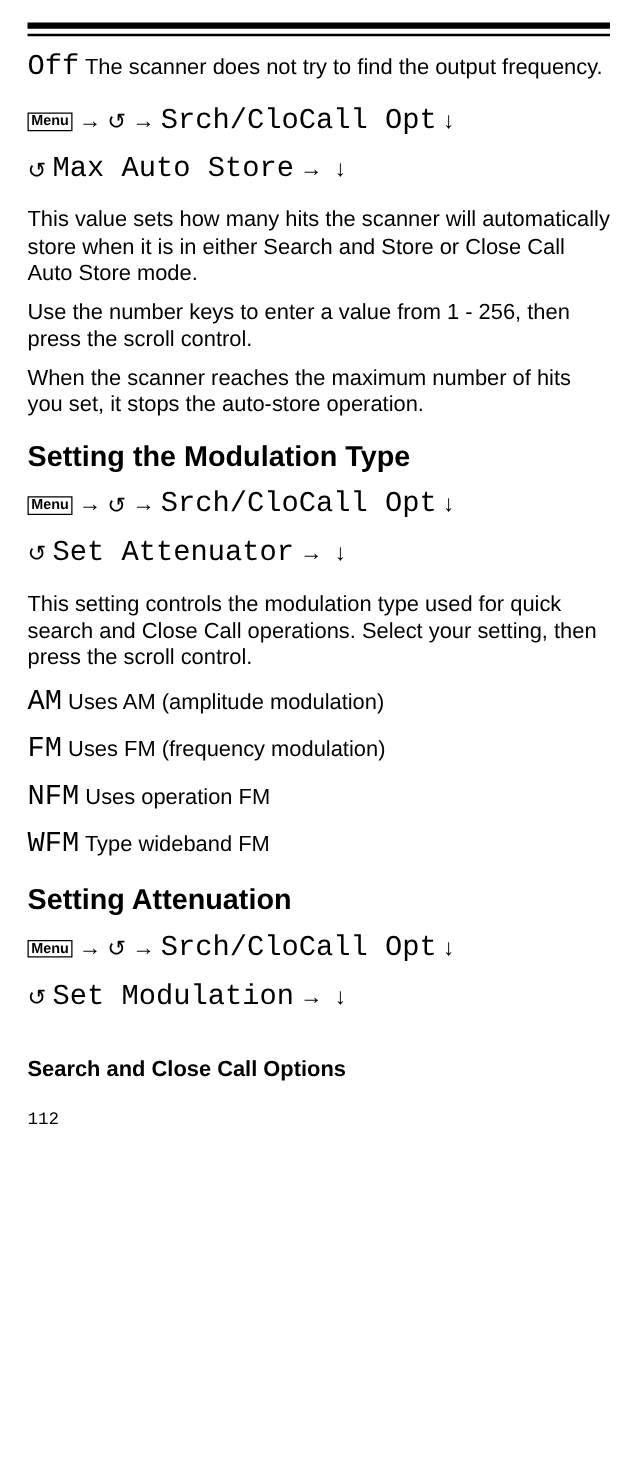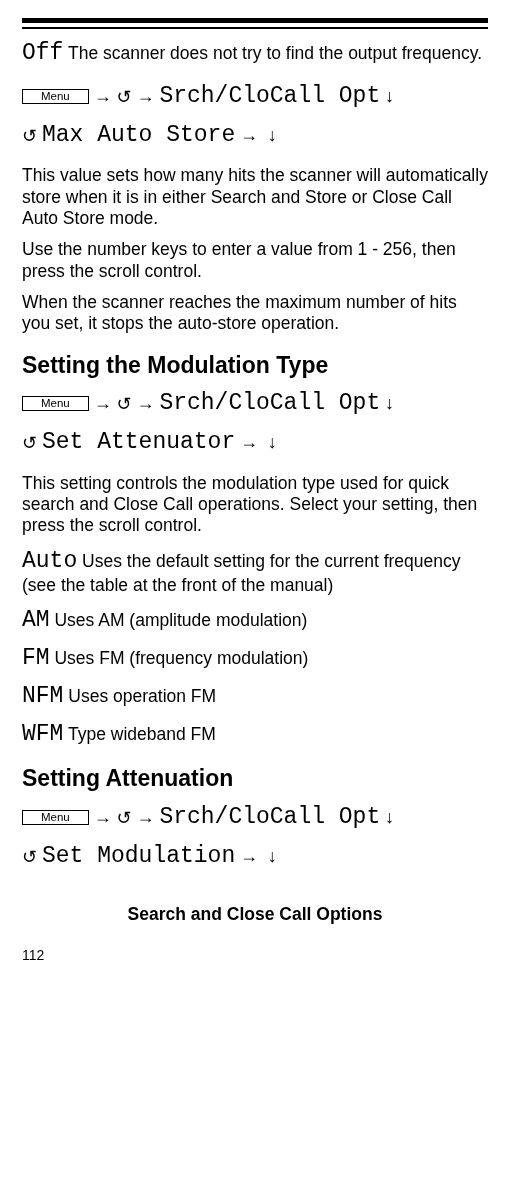--- a/index.html
+++ b/index.html
@@ -39,44 +39,45 @@
   }
   .nav-line {
     font-size: 17.5px;
     line-height: 1.7;
     margin: 4px 0;
   }
   .menu-box {
     display: inline-block;
     border: 1.5px solid #000;
     font-size: 11.5px;
-    font-weight: normal;
-    padding: 0 18px;
+    font-weight: bold;
+    padding: 0 2px;
     line-height: 1.1;
     vertical-align: 2px;
   }
   .arrow {
     font-size: 18px;
     font-weight: bold;
     display: inline-block;
   }
   .scroll-icon {
     display: inline-block;
     font-size: 18px;
     vertical-align: -1px;
   }
   .footer-title {
     font-weight: bold;
     font-size: 17.5px;
-    text-align: center;
+    text-align: left;
     margin-top: 28px;
   }
   .page-num {
     font-size: 14px;
     margin-top: 22px;
+    font-family: Liberation Mono, monospace;
   }
 </style>
 </head>
 <body>
 
 <div class="page">
 
   <div class="rule-thick"></div>
   <div class="rule-thin"></div>
 
@@ -114,24 +115,20 @@
     <span class="arrow">↓</span><br>
     <span class="scroll-icon">↺</span>
     <span class="mono">Set Attenuator</span>
     <span class="arrow">→</span>&nbsp;
     <span class="arrow">↓</span>
   </div>
 
   <div class="para">This setting controls the modulation type used for quick search and Close Call operations. Select your setting, then press the scroll control.</div>
 
   <div class="para">
-    <span class="mono">Auto</span>
-    <span> Uses the default setting for the current frequency (see the table at the front of the manual)</span>
-  </div>
-  <div class="para">
     <span class="mono">AM</span>
     <span>   Uses AM (amplitude modulation)</span>
   </div>
   <div class="para">
     <span class="mono">FM</span>
     <span>  Uses FM (frequency modulation)</span>
   </div>
   <div class="para">
     <span class="mono">NFM</span>
     <span> Uses operation FM</span>

